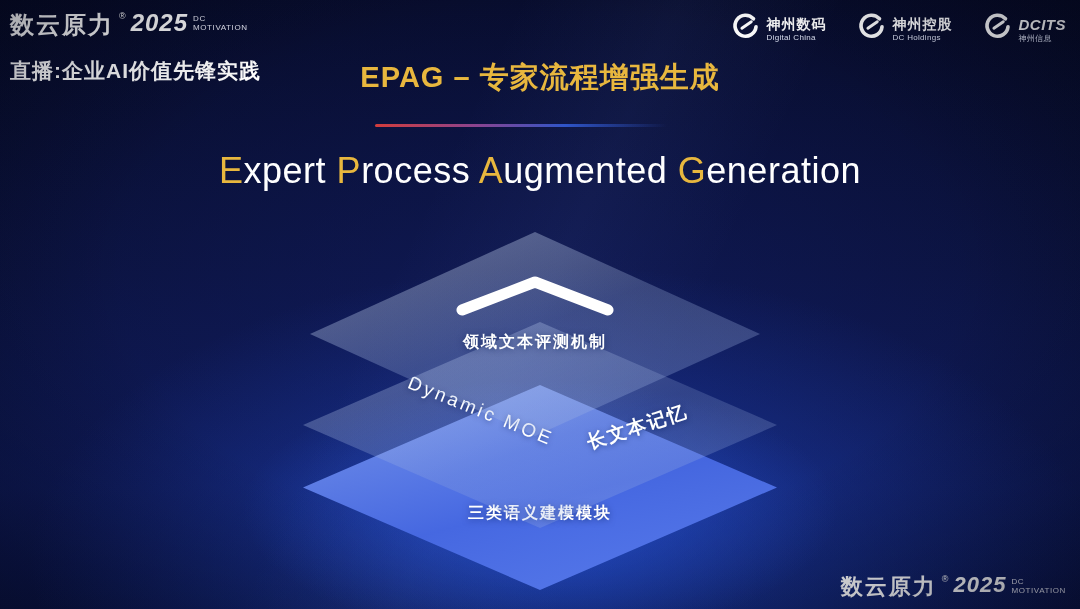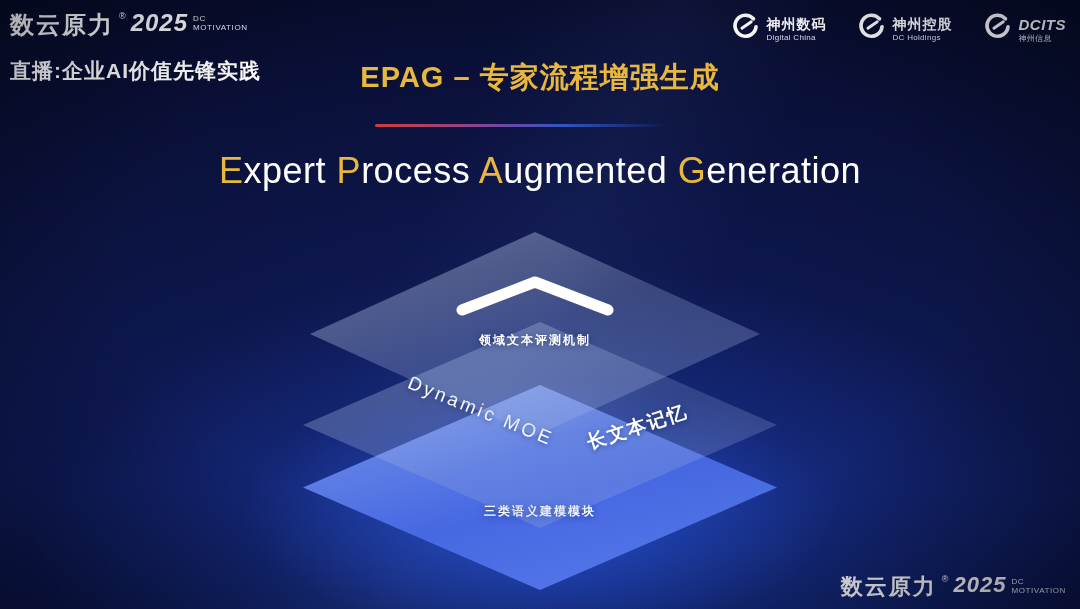--- a/index.html
+++ b/index.html
@@ -56,21 +56,21 @@
     background:radial-gradient(ellipse at center, rgba(45,95,235,0.5), rgba(45,95,235,0) 68%); }
   .diamond { position:absolute; clip-path:polygon(50% 0, 100% 50%, 50% 100%, 0 50%); }
   .d-top { left:310px; top:232px; width:450px; height:204px; z-index:4;
     background:linear-gradient(160deg, rgba(215,228,250,0.45) 0%, rgba(175,195,235,0.26) 48%, rgba(150,170,220,0.32) 100%); }
   .d-mid { left:303px; top:322px; width:474px; height:206px; z-index:3;
     background:linear-gradient(160deg, rgba(200,215,245,0.38) 0%, rgba(155,175,220,0.22) 55%, rgba(165,185,230,0.28) 100%); }
   .d-bottom { left:303px; top:385px; width:474px; height:205px; z-index:2;
     background:linear-gradient(165deg, rgba(135,165,248,0.88) 0%, rgba(72,106,228,0.94) 55%, rgba(95,130,242,0.92) 100%); }
 
   .chevron-wrap { position:absolute; left:140px; top:40px; width:170px; height:46px; }
-  .layer-label { position:absolute; left:0; right:0; text-align:center; font-weight:bold; font-size:12px; letter-spacing:2px; text-shadow:0 1px 6px rgba(0,25,80,0.55); }
+  .layer-label { position:absolute; left:0; right:0; text-align:center; font-weight:bold; font-size:16px; letter-spacing:2px; text-shadow:0 1px 6px rgba(0,25,80,0.55); }
   .top-label { top:100px; }
   .bottom-label { top:118px; }
   .mid-left-label { position:absolute; left:100px; top:78px; font-size:19px; letter-spacing:3px; color:#fff; transform:rotate(22deg); text-shadow:0 1px 5px rgba(0,25,80,0.5); }
   .mid-right-label { position:absolute; left:282px; top:92px; font-size:19px; font-weight:bold; letter-spacing:2px; transform:rotate(-18deg); text-shadow:0 1px 5px rgba(0,25,80,0.5); }
 </style>
 </head>
 <body>
 
 <div class="canvas">
   <div class="streak"></div>

